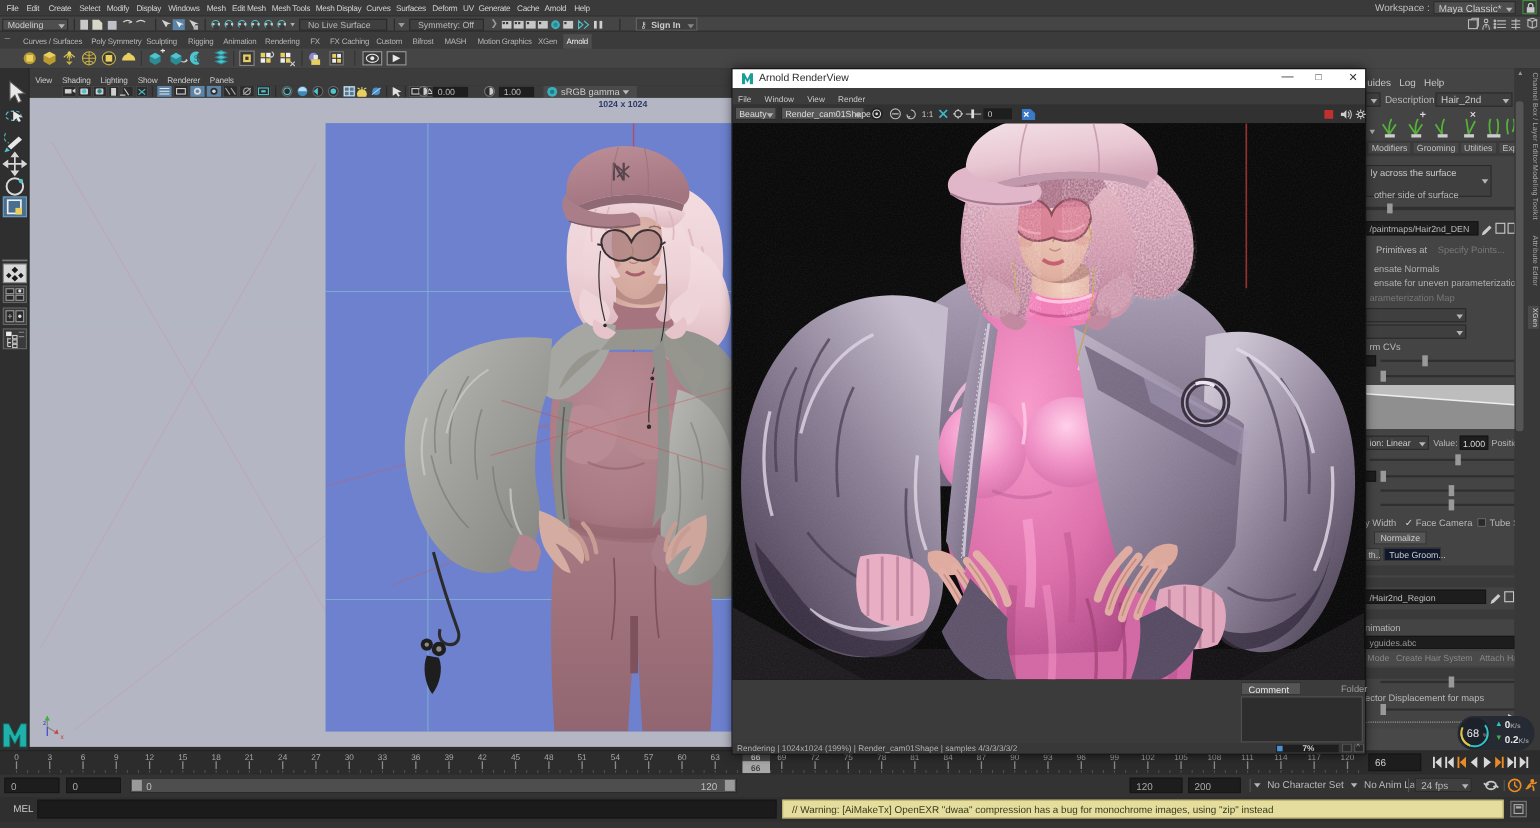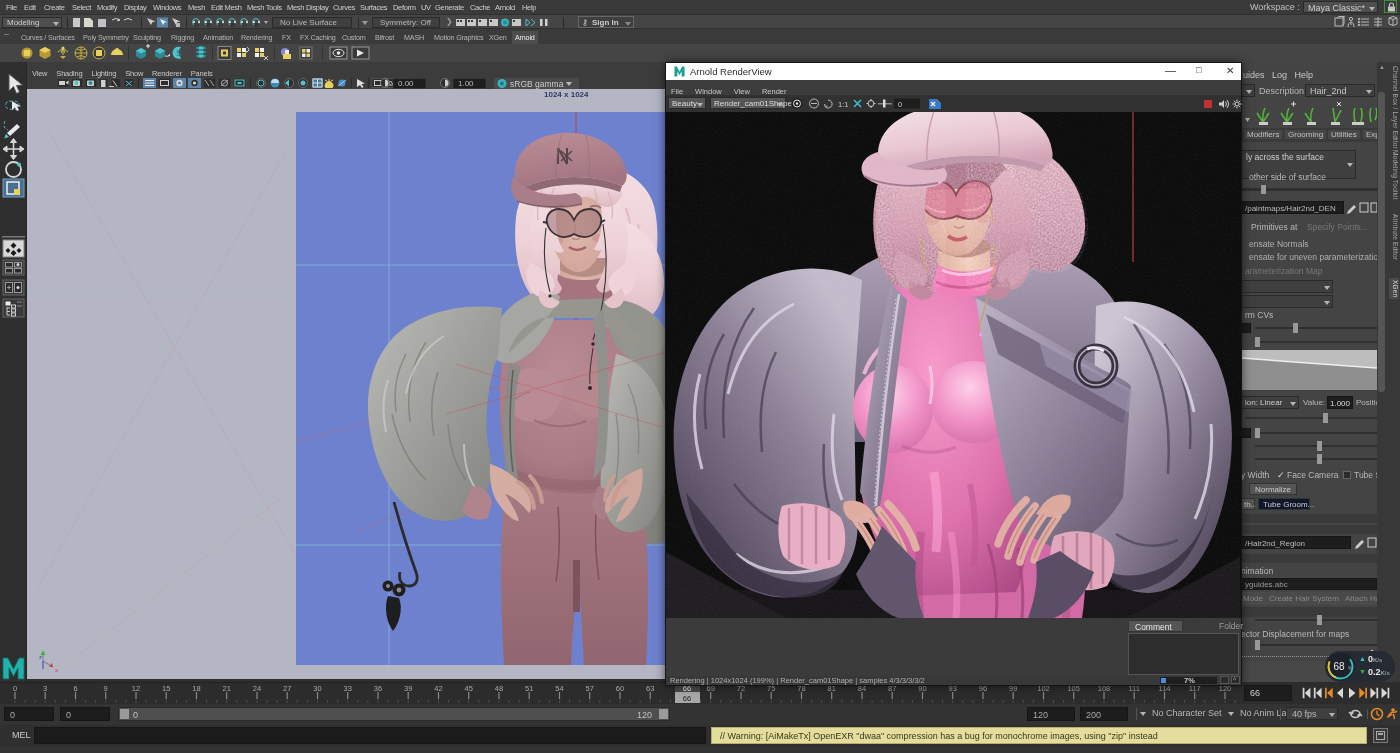--- a/index.html
+++ b/index.html
@@ -704,21 +704,21 @@
     <div class="field" style="left:1080px;top:3px;width:48px;height:14px;">
         <span style="position:absolute;left:5px;top:2px;">200</span>
       </div>
     <div class="sep" style="left:1136px;top:4px;height:12px;background:#555;"></div>
     <div class="ddarrow" style="left:1140px;top:8px;right:auto;"></div>
     <span class="txt" style="left:1152px;top:4px;color:#b8b8b8;font-size:9px;">No Character Set</span>
     <div class="ddarrow" style="left:1228px;top:8px;right:auto;"></div>
     <span class="txt" style="left:1240px;top:4px;color:#b8b8b8;font-size:9px;">No Anim Layer</span>
     <div class="sep" style="left:1280px;top:4px;height:12px;background:#555;"></div>
     <div class="ddown" style="left:1286px;top:3px;width:52px;height:13px;background:#3f3f3f;">
-        <span style="position:absolute;left:5px;top:1px;font-size:9px;color:#b8b8b8;">40 fps</span>
+        <span style="position:absolute;left:5px;top:1px;font-size:9px;color:#b8b8b8;">24 fps</span>
         <span class="ddarrow"></span>
       </div>
     <svg class="abs" style="left:1348px;top:3px;" width="52px" height="14" viewBox="0 0 52 14">
       <path d="M3 7 a4.5 3.5 0 0 1 9 0 m0 0 a4.5 3.5 0 0 1 -9 0 M3 7 l-2 -2 m2 2 l2.5 -1.5 M12 7 l2 2 m-2 -2 l-2.5 1.5" stroke="#c8c8c8" fill="none" stroke-width="1.6"></path>
       <rect x="19" y="2" width="1" height="10" fill="#555"></rect>
       <circle cx="29" cy="7" r="5.5" fill="none" stroke="#e88c28" stroke-width="1.5"></circle>
         <path d="M29 3.5 v3.5 l2.5 2" stroke="#e88c28" fill="none" stroke-width="1.3"></path>
       <circle cx="45" cy="3" r="1.8" fill="#e88c28"></circle>
         <path d="M44 5 q-3 2 -4 5 m4 -5 q3 1 5 -1 m-4 3 q2 3 1 5 m-2 -5 q-3 3 -5 3" stroke="#e88c28" fill="none" stroke-width="1.4"></path>
     </svg>

